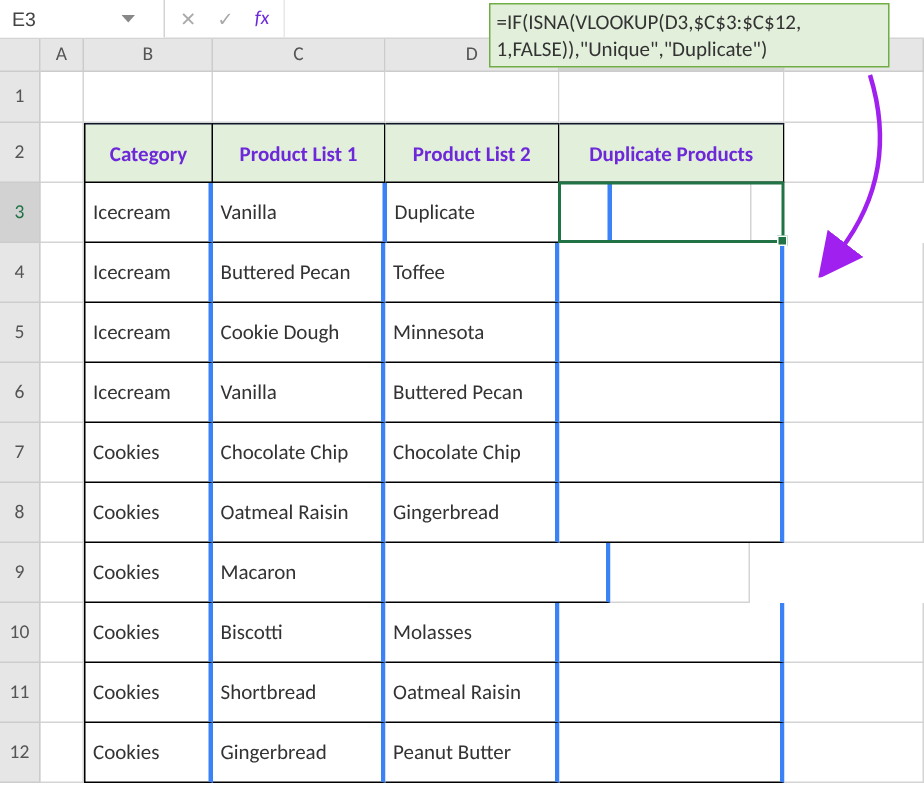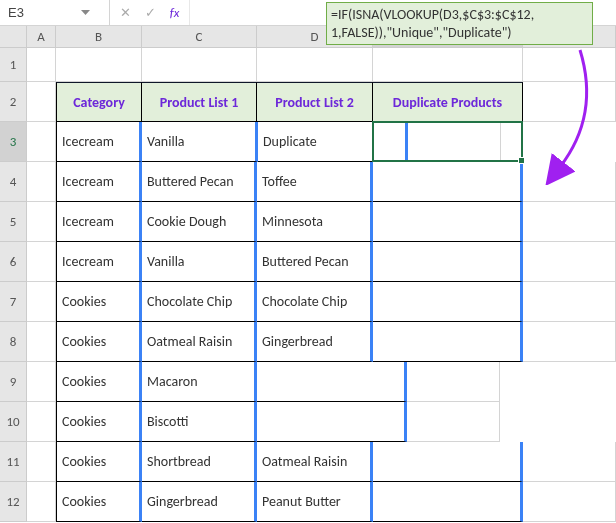--- a/index.html
+++ b/index.html
@@ -343,20 +343,21 @@
       <div class="cell col-A"></div>
       <div class="cell td first col-B">Cookies</div>
       <div class="cell td col-C">Macaron</div>
       <div class="cell td col-E"></div>
       <div class="cell col-tail"></div>
     </div>
     <div class="grid-row">
       <div class="cell col-A"></div>
       <div class="cell td first col-B">Cookies</div>
       <div class="cell td col-C">Biscotti</div>
+      <div class="cell td col-D">Molasses</div>
       <div class="cell td col-E"></div>
       <div class="cell col-tail"></div>
     </div>
     <div class="grid-row">
       <div class="cell col-A"></div>
       <div class="cell td first col-B">Cookies</div>
       <div class="cell td col-C">Shortbread</div>
       <div class="cell td col-D">Oatmeal Raisin</div>
       <div class="cell td col-E"></div>
       <div class="cell col-tail"></div>

